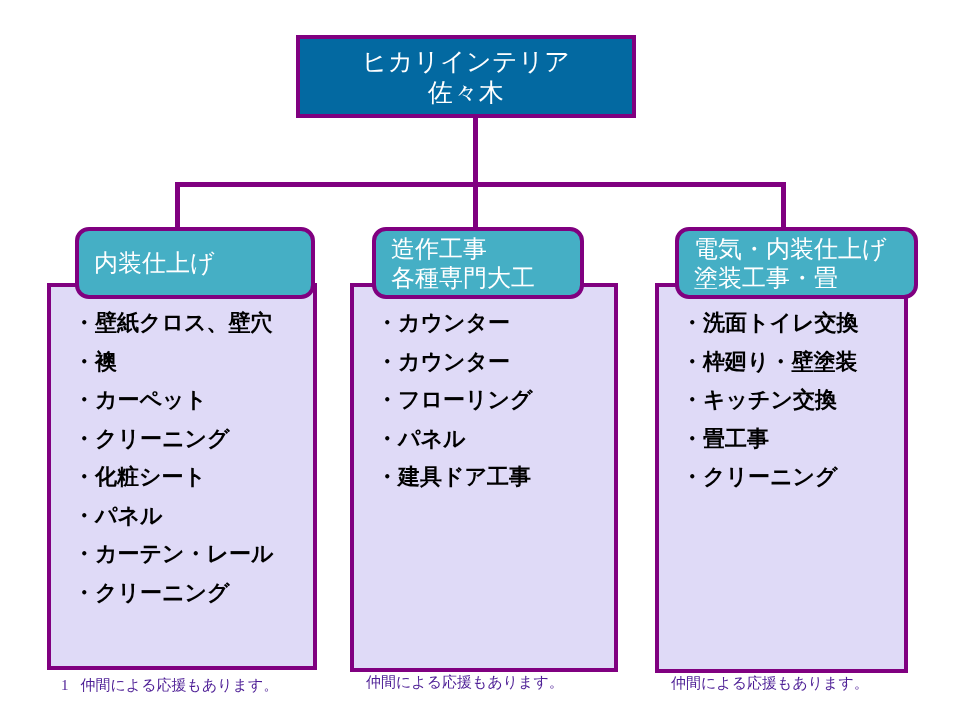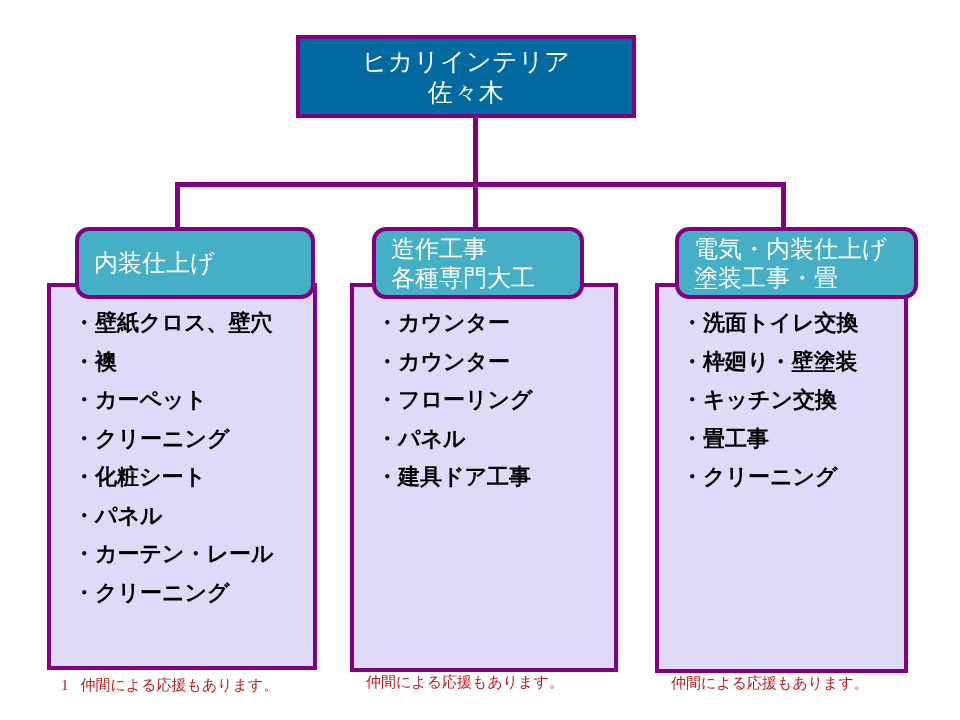--- a/index.html
+++ b/index.html
@@ -112,21 +112,21 @@
     white-space: nowrap;
   }
   .col-1 .service-item { line-height: 38.5px; }
   .col-2 .service-item { line-height: 38.5px; }
   .col-3 .service-item { line-height: 38.5px; }
 
   
   .footnote {
     position: absolute;
     font-size: 15px;
-    color: #b91c1c;
+    color: #4c1d95;
     white-space: nowrap;
     font-family: "Liberation Serif", "DejaVu Serif", serif;
   }
   .col-1 .footnote { left: 14px; top: 676px; }
   .col-2 .footnote { left: 16px; top: 673px; }
   .col-3 .footnote { left: 16px; top: 674px; }
   .footnote-num { margin-right: 12px; }
 </style>
 </head>
 <body>

